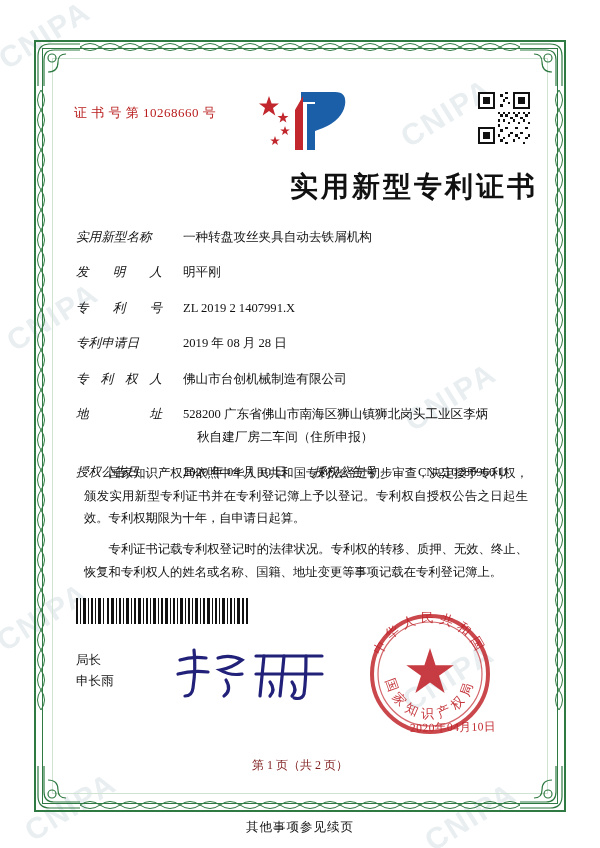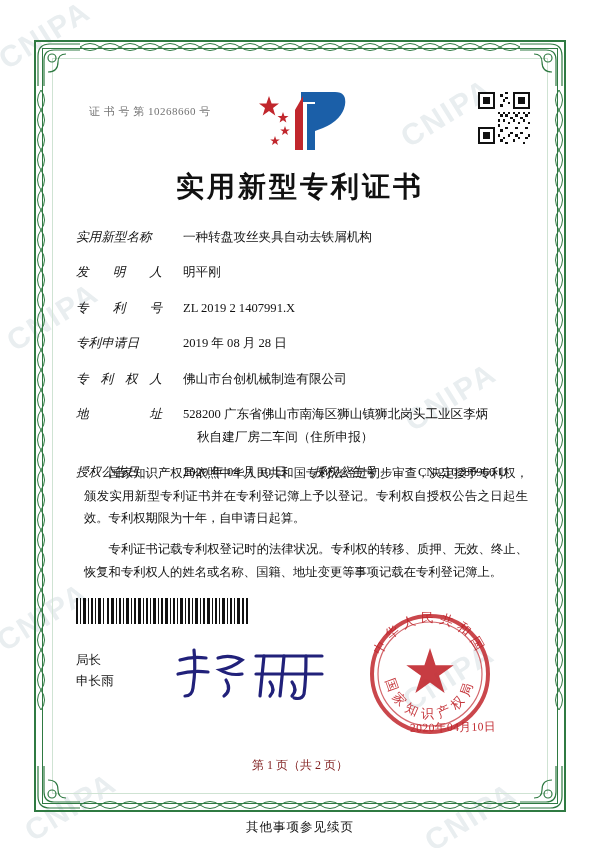--- a/index.html
+++ b/index.html
@@ -72,35 +72,35 @@
   }
   .edge-left{left:34px;}
   .edge-right{right:34px;}
 
   .content{
     position:absolute;
     left:62px;top:70px;right:62px;bottom:66px;
   }
 
   .cert-no{
-    position:absolute;left:27px;top:34px;
-    font-size:11px;color:#737373;
+    position:absolute;left:12px;top:34px;
+    font-size:13px;color:#b91c1c;
     letter-spacing:.5px;
   }
   .qr{
     position:absolute;right:8px;top:22px;
     width:52px;height:52px;
   }
   .logo{
     position:absolute;left:50%;top:18px;transform:translateX(-50%);
     width:110px;height:66px;
   }
   .title{
     position:absolute;left:0;right:0;top:98px;
-    text-align:center;
+    text-align:right;
     font-family:"DejaVu Serif", serif;
     font-weight:bold;
     font-size:28px;
     letter-spacing:3px;
     color:#111;
   }
   .fields{
     position:absolute;left:14px;right:10px;top:158px;
     font-size:12.6px;color:#111;
     line-height:1.5;

